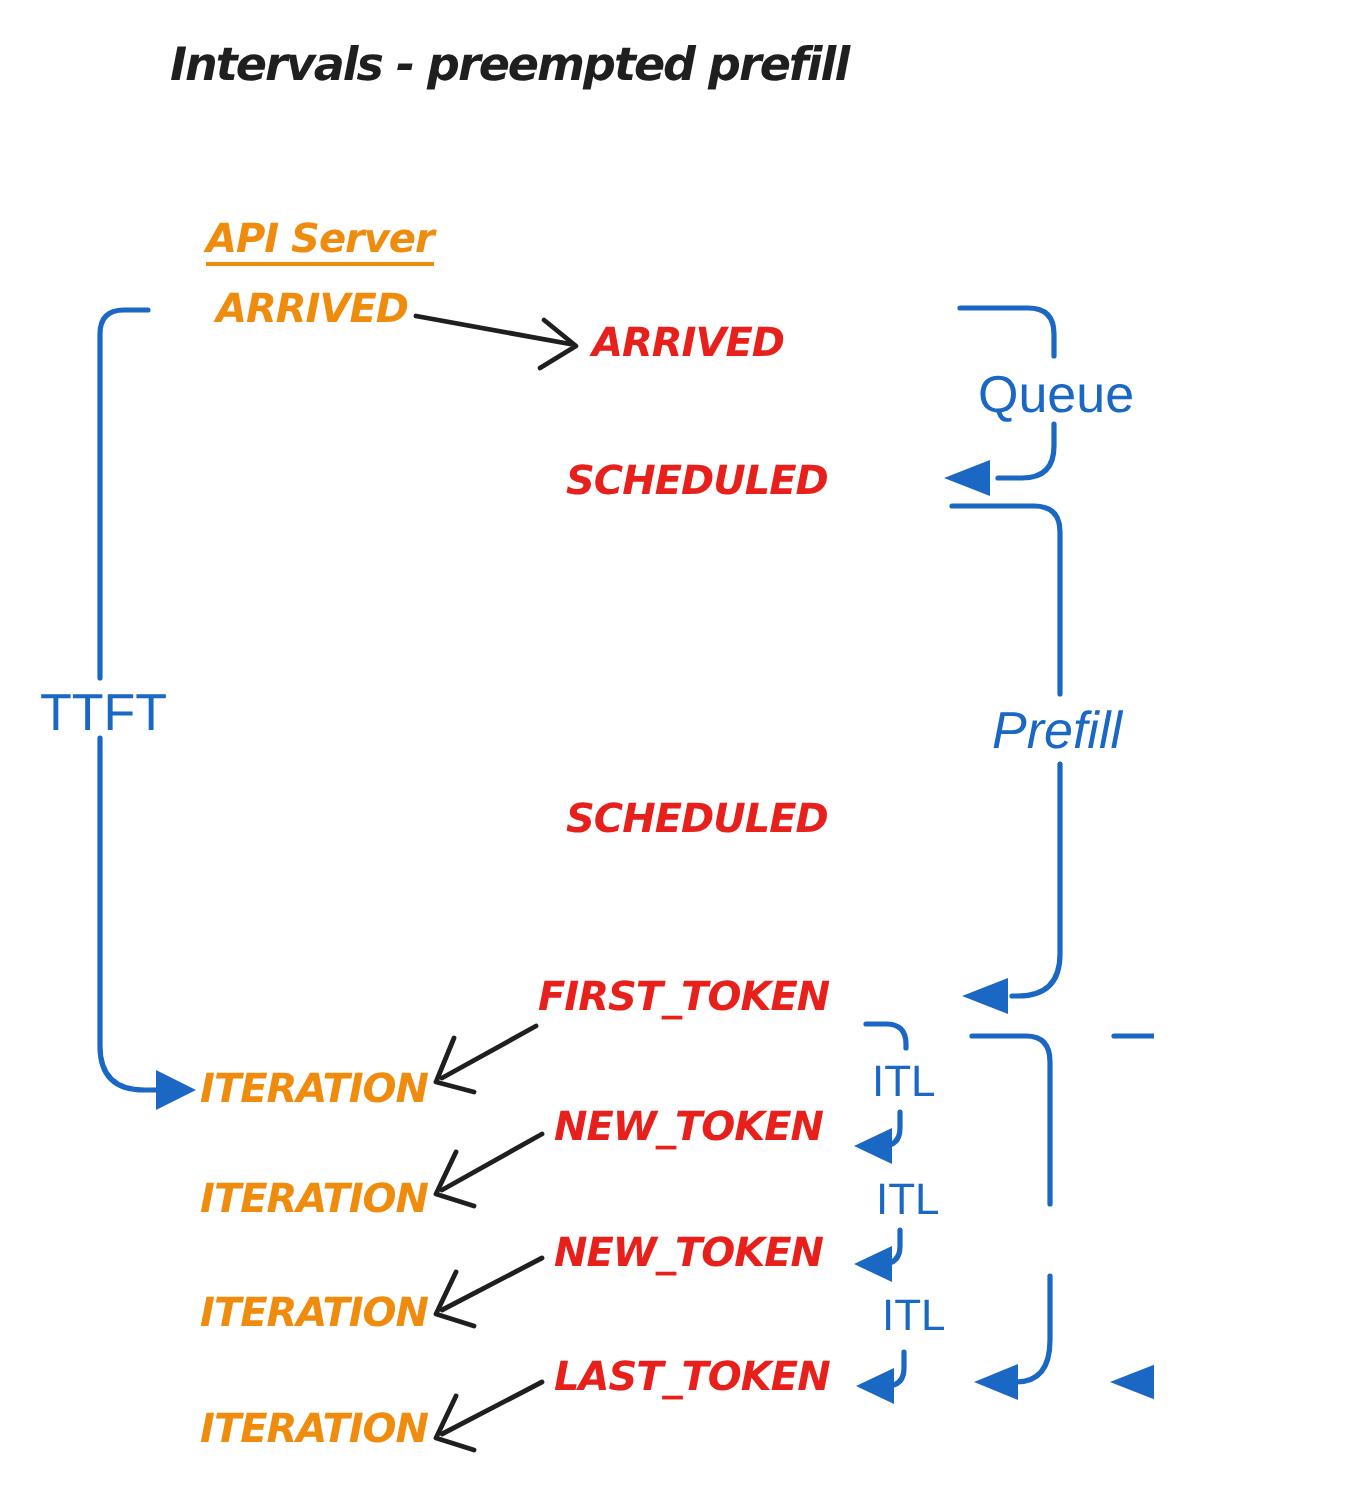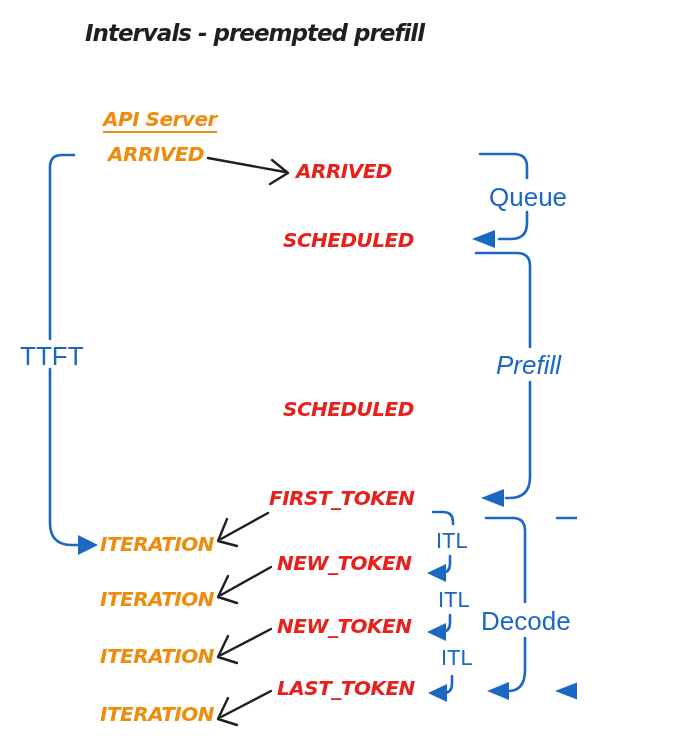--- a/index.html
+++ b/index.html
@@ -120,15 +120,14 @@
   <div class="lbl hand event engine" style="left:277px;top:553px;">NEW_TOKEN</div>
   <div class="lbl hand event engine" style="left:277px;top:616px;">NEW_TOKEN</div>
   <div class="lbl hand event engine" style="left:277px;top:678px;">LAST_TOKEN</div>
 
   <div class="lbl interval mid" style="left:20px;top:343px;">TTFT</div>
   <div class="lbl interval big" style="left:489px;top:184px;">Queue</div>
   <div class="lbl interval big" style="left:496px;top:352px;font-style:italic;">Prefill</div>
   <div class="lbl interval small" style="left:436px;top:530px;">ITL</div>
   <div class="lbl interval small" style="left:438px;top:589px;">ITL</div>
   <div class="lbl interval small" style="left:441px;top:647px;">ITL</div>
-  <div class="lbl interval big" style="left:481px;top:608px;">Decode</div>
 
 </div>
 
 </body></html>

